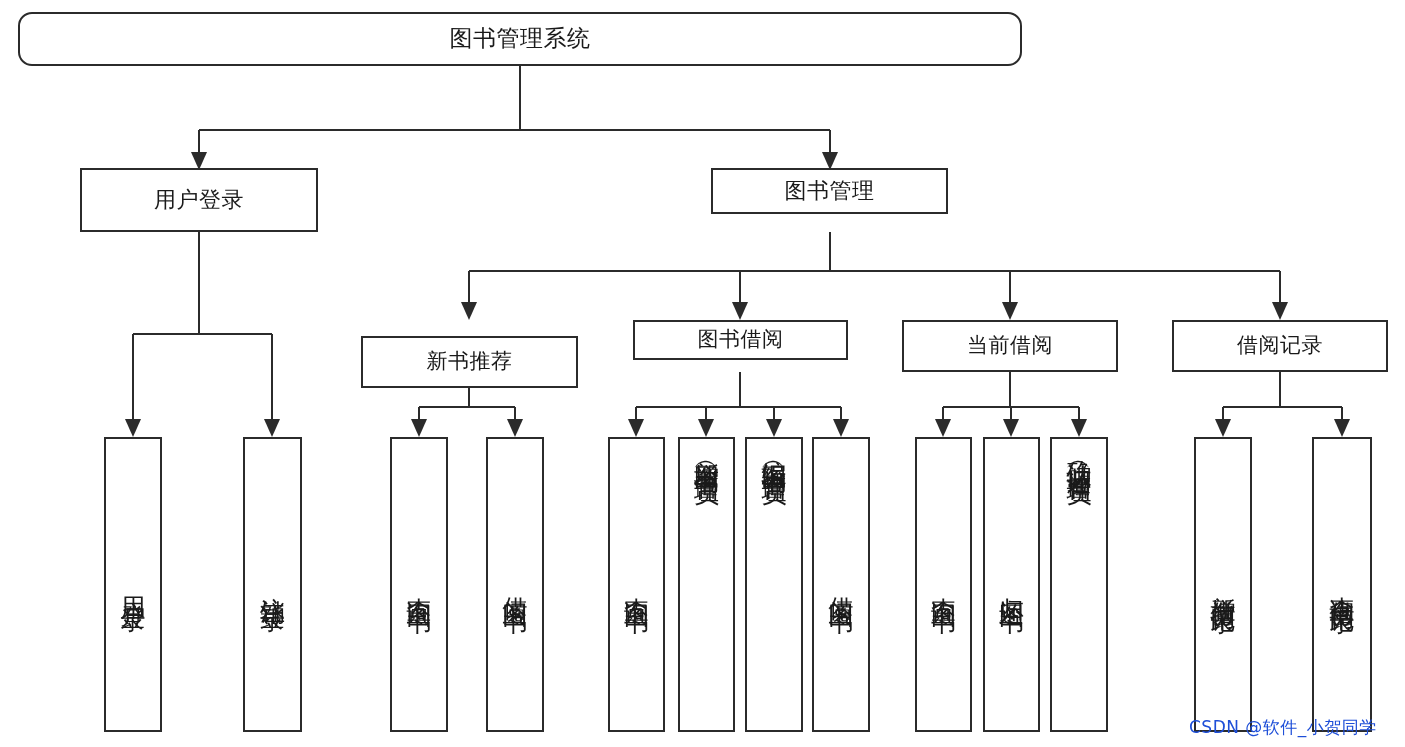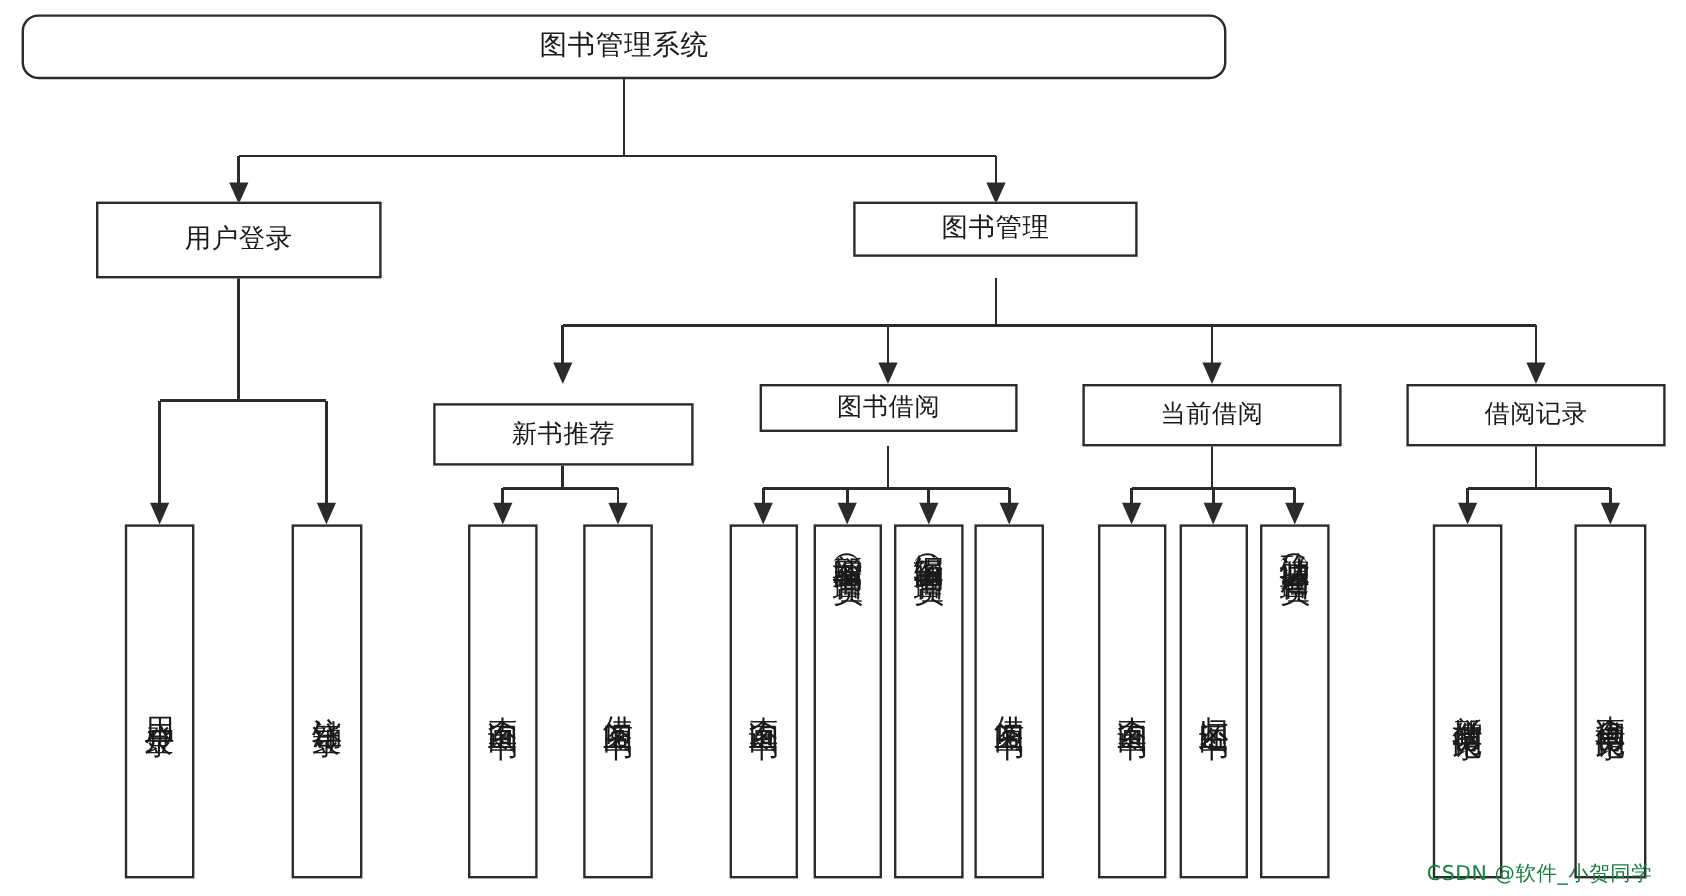--- a/index.html
+++ b/index.html
@@ -70,21 +70,21 @@
     display:block;
   }
   .node-leaf.short .label{ letter-spacing:4px; }
 
   
   .node-leaf.vcenter{ align-items:center; padding-top:0; }
 
   
   #watermark{
     position:absolute;
-    color:#15803d;
+    color:#1d4ed8;
     font-size:17px;
     letter-spacing:0.5px;
     white-space:nowrap;
     z-index:3;
     user-select:none;
   }
 </style>
 </head>
 <body>
 

